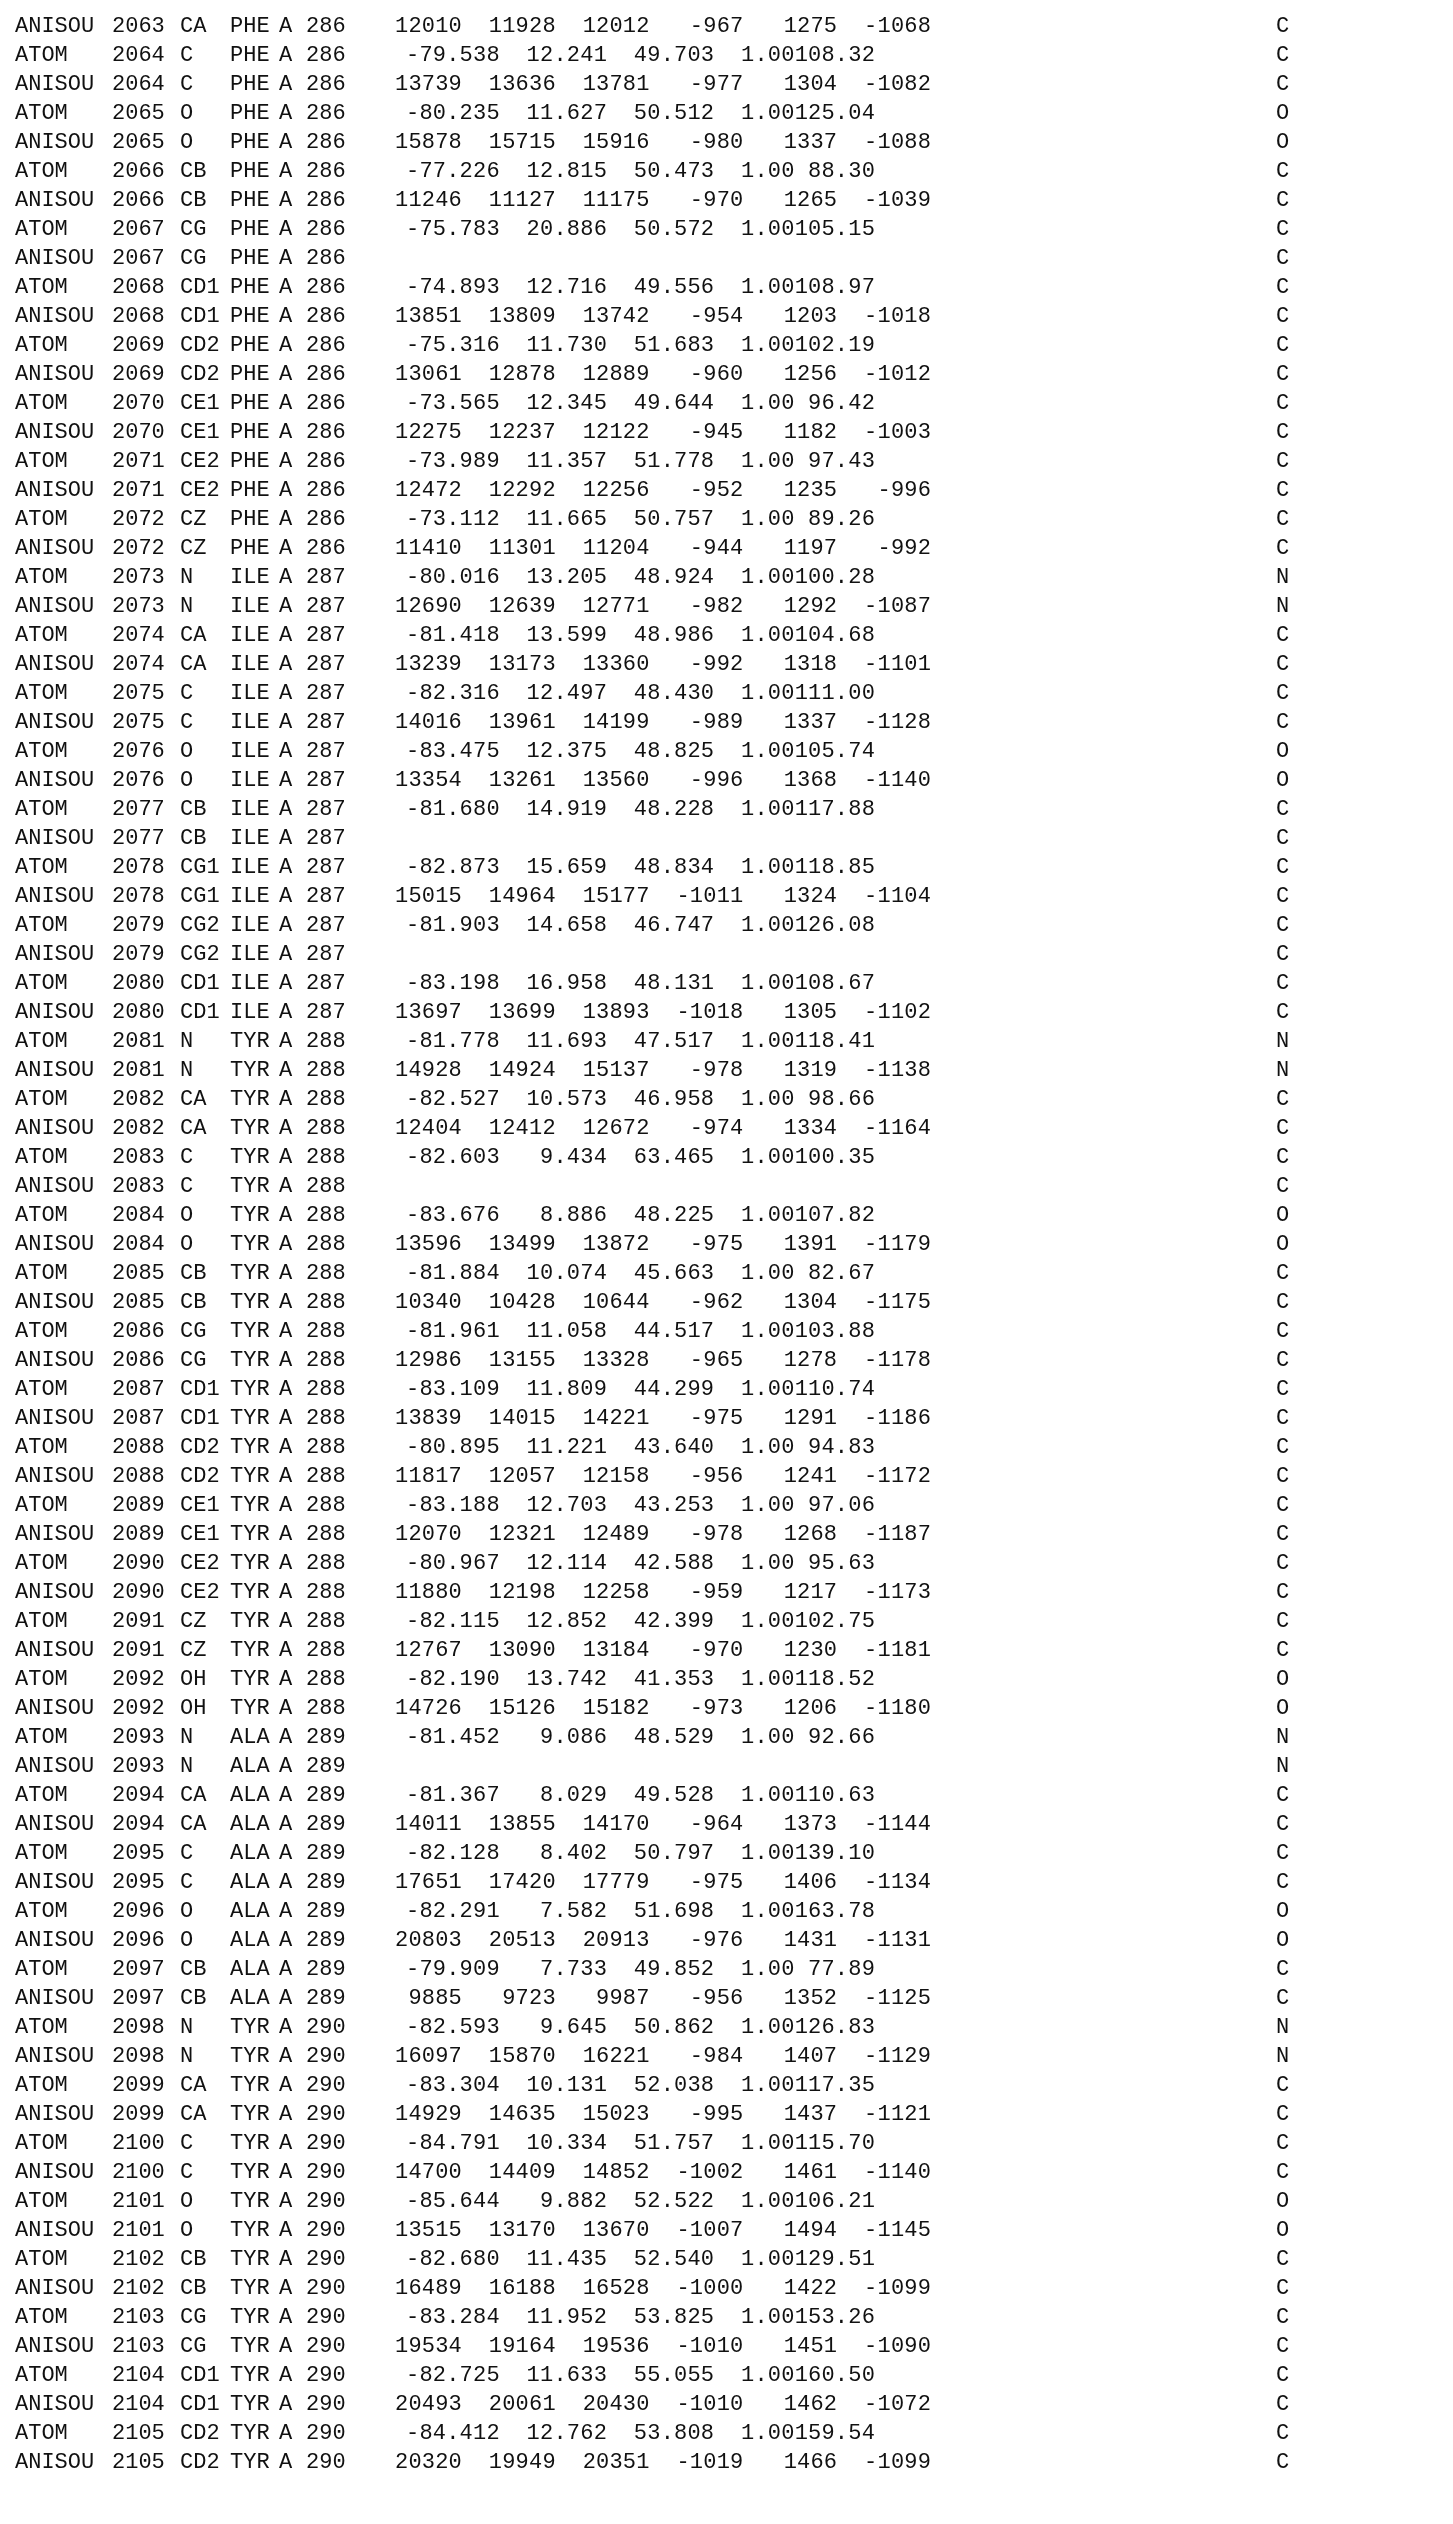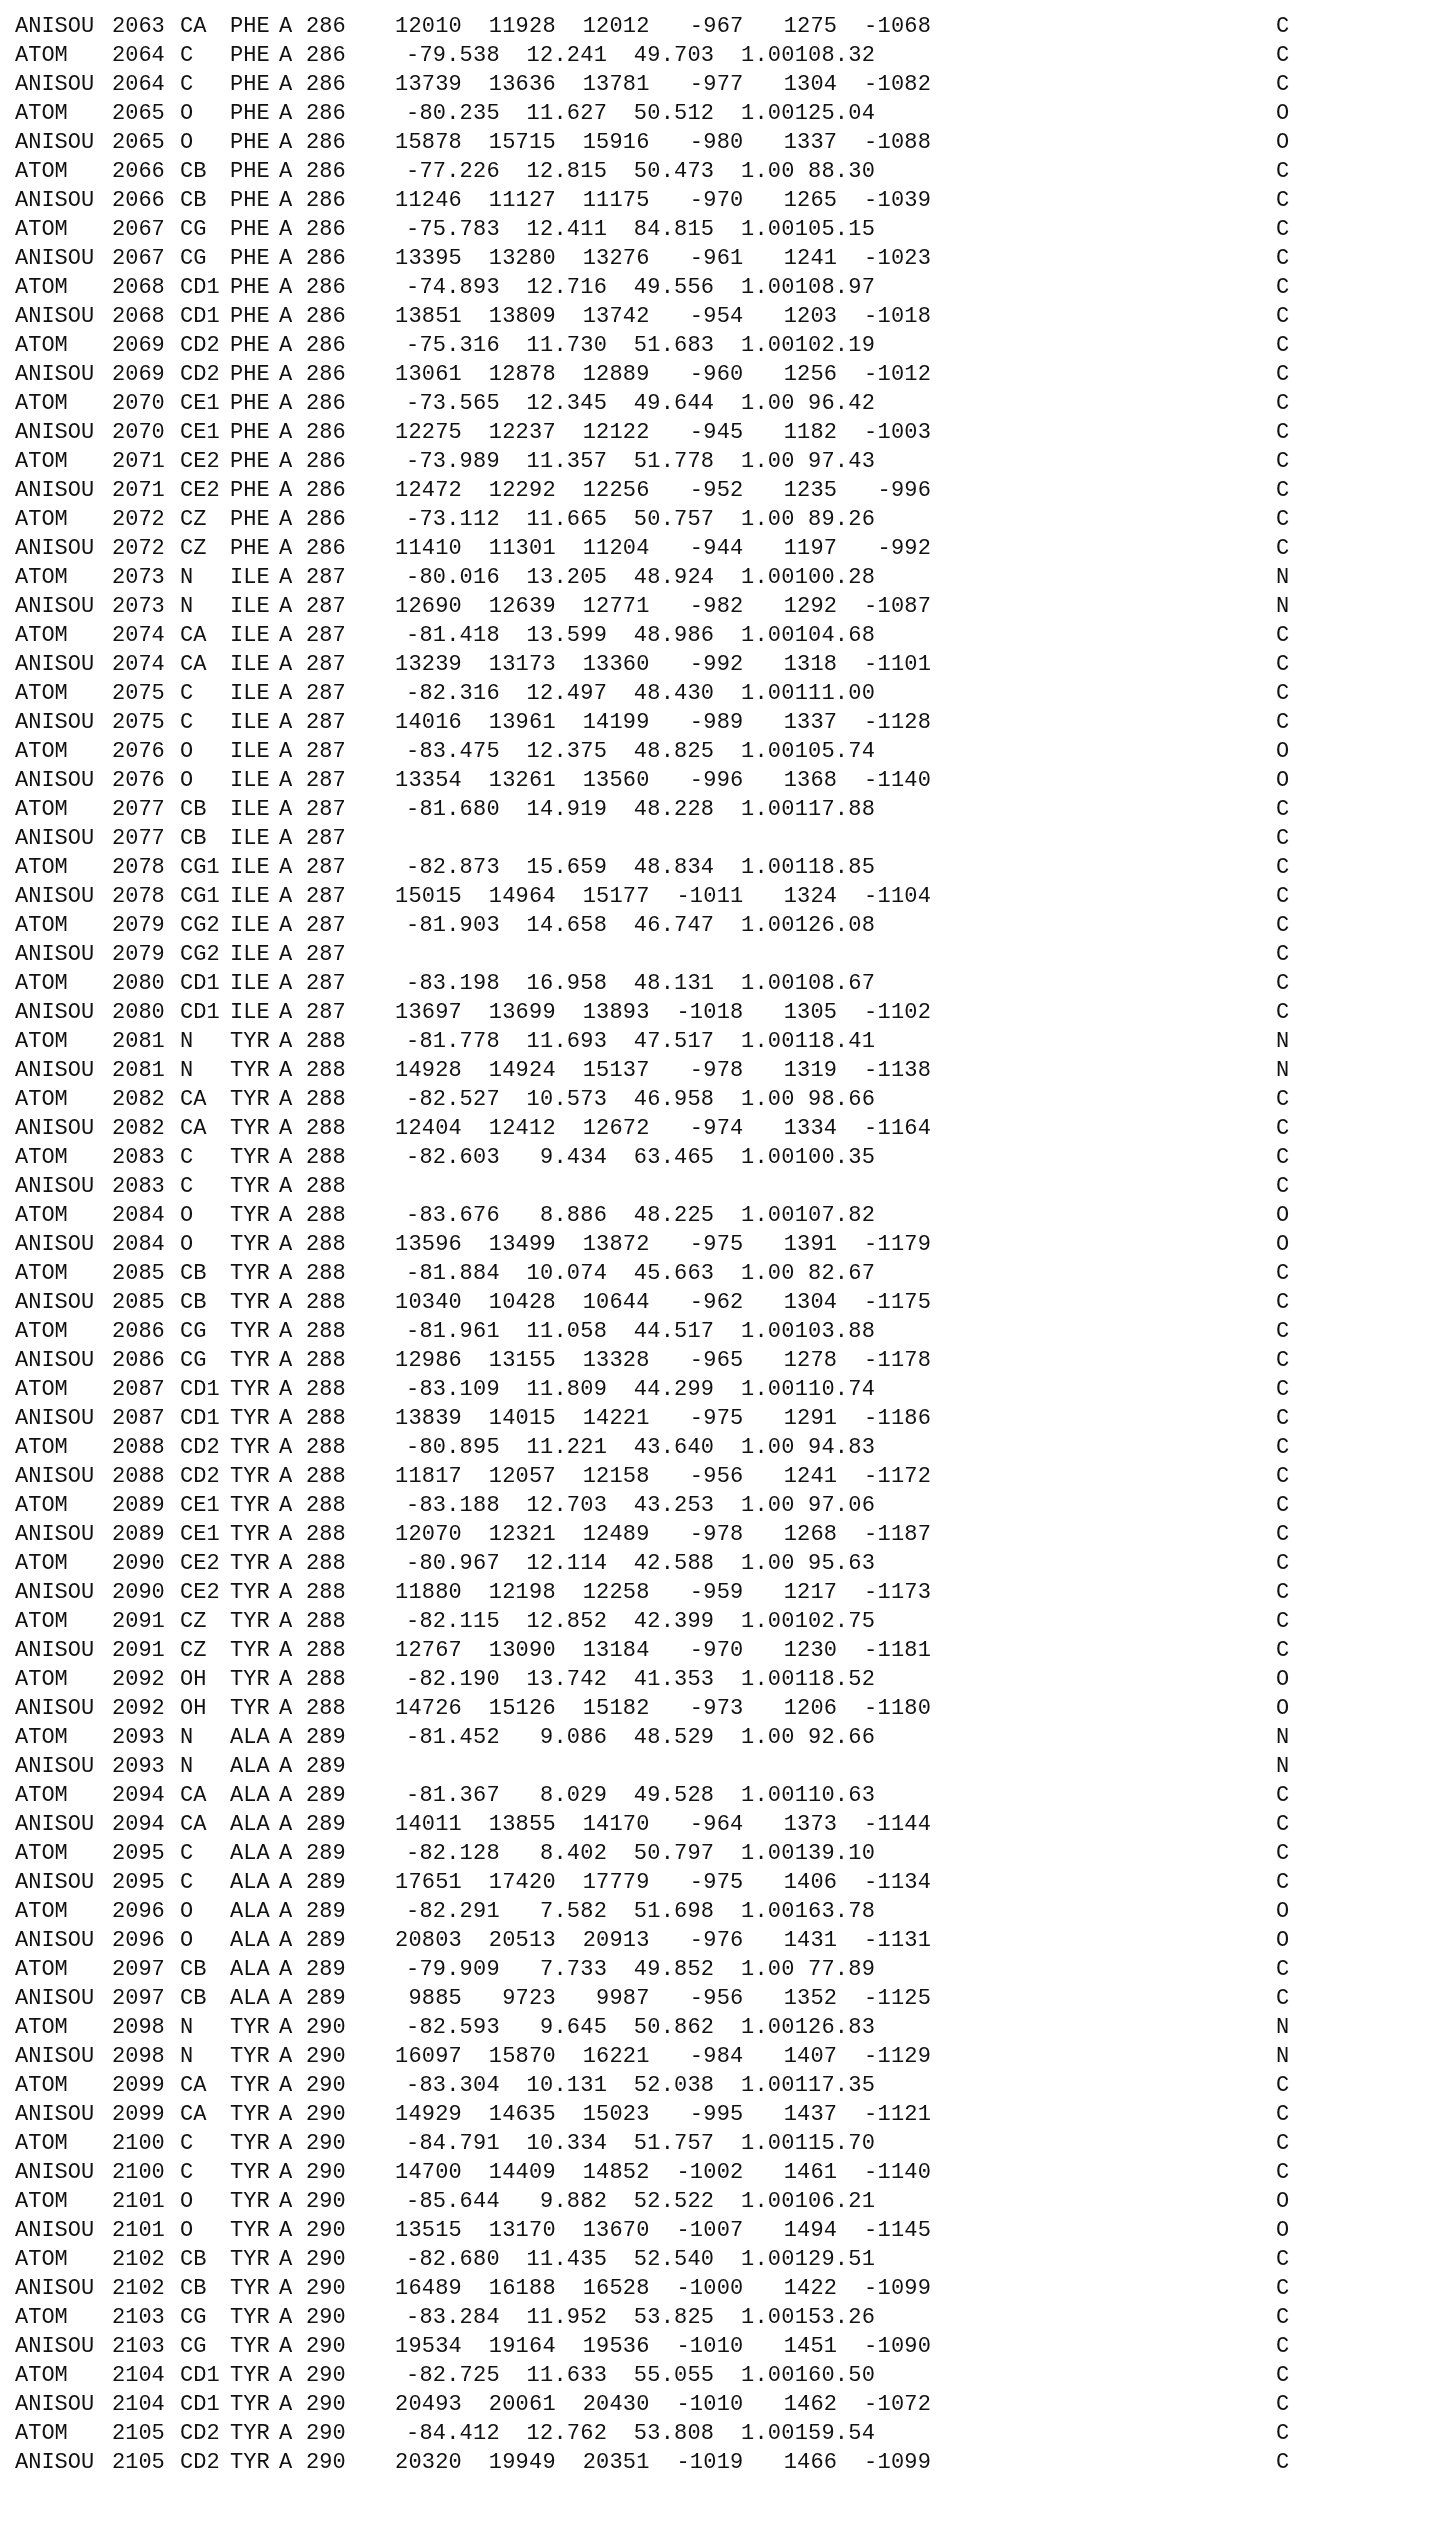--- a/index.html
+++ b/index.html
@@ -97,31 +97,30 @@
     <span class="c-dat">11246  11127  11175   -970   1265  -1039</span>
     <span class="c-el">C</span>
   </div>
       <div class="row atom">
     <span class="c-rec">ATOM</span>
     <span class="c-ser">2067</span>
     <span class="c-atm">CG</span>
     <span class="c-res">PHE</span>
     <span class="c-chn">A</span>
     <span class="c-num">286</span>
-    <span class="c-dat">-75.783  12.411  84.815  1.00105.15</span>
+    <span class="c-dat">-75.783  20.886  50.572  1.00105.15</span>
     <span class="c-el">C</span>
   </div>
       <div class="row">
     <span class="c-rec">ANISOU</span>
     <span class="c-ser">2067</span>
     <span class="c-atm">CG</span>
     <span class="c-res">PHE</span>
     <span class="c-chn">A</span>
     <span class="c-num">286</span>
-    <span class="c-dat">13395  13280  13276   -961   1241  -1023</span>
     <span class="c-el">C</span>
   </div>
       <div class="row atom">
     <span class="c-rec">ATOM</span>
     <span class="c-ser">2068</span>
     <span class="c-atm">CD1</span>
     <span class="c-res">PHE</span>
     <span class="c-chn">A</span>
     <span class="c-num">286</span>
     <span class="c-dat">-74.893  12.716  49.556  1.00108.97</span>

